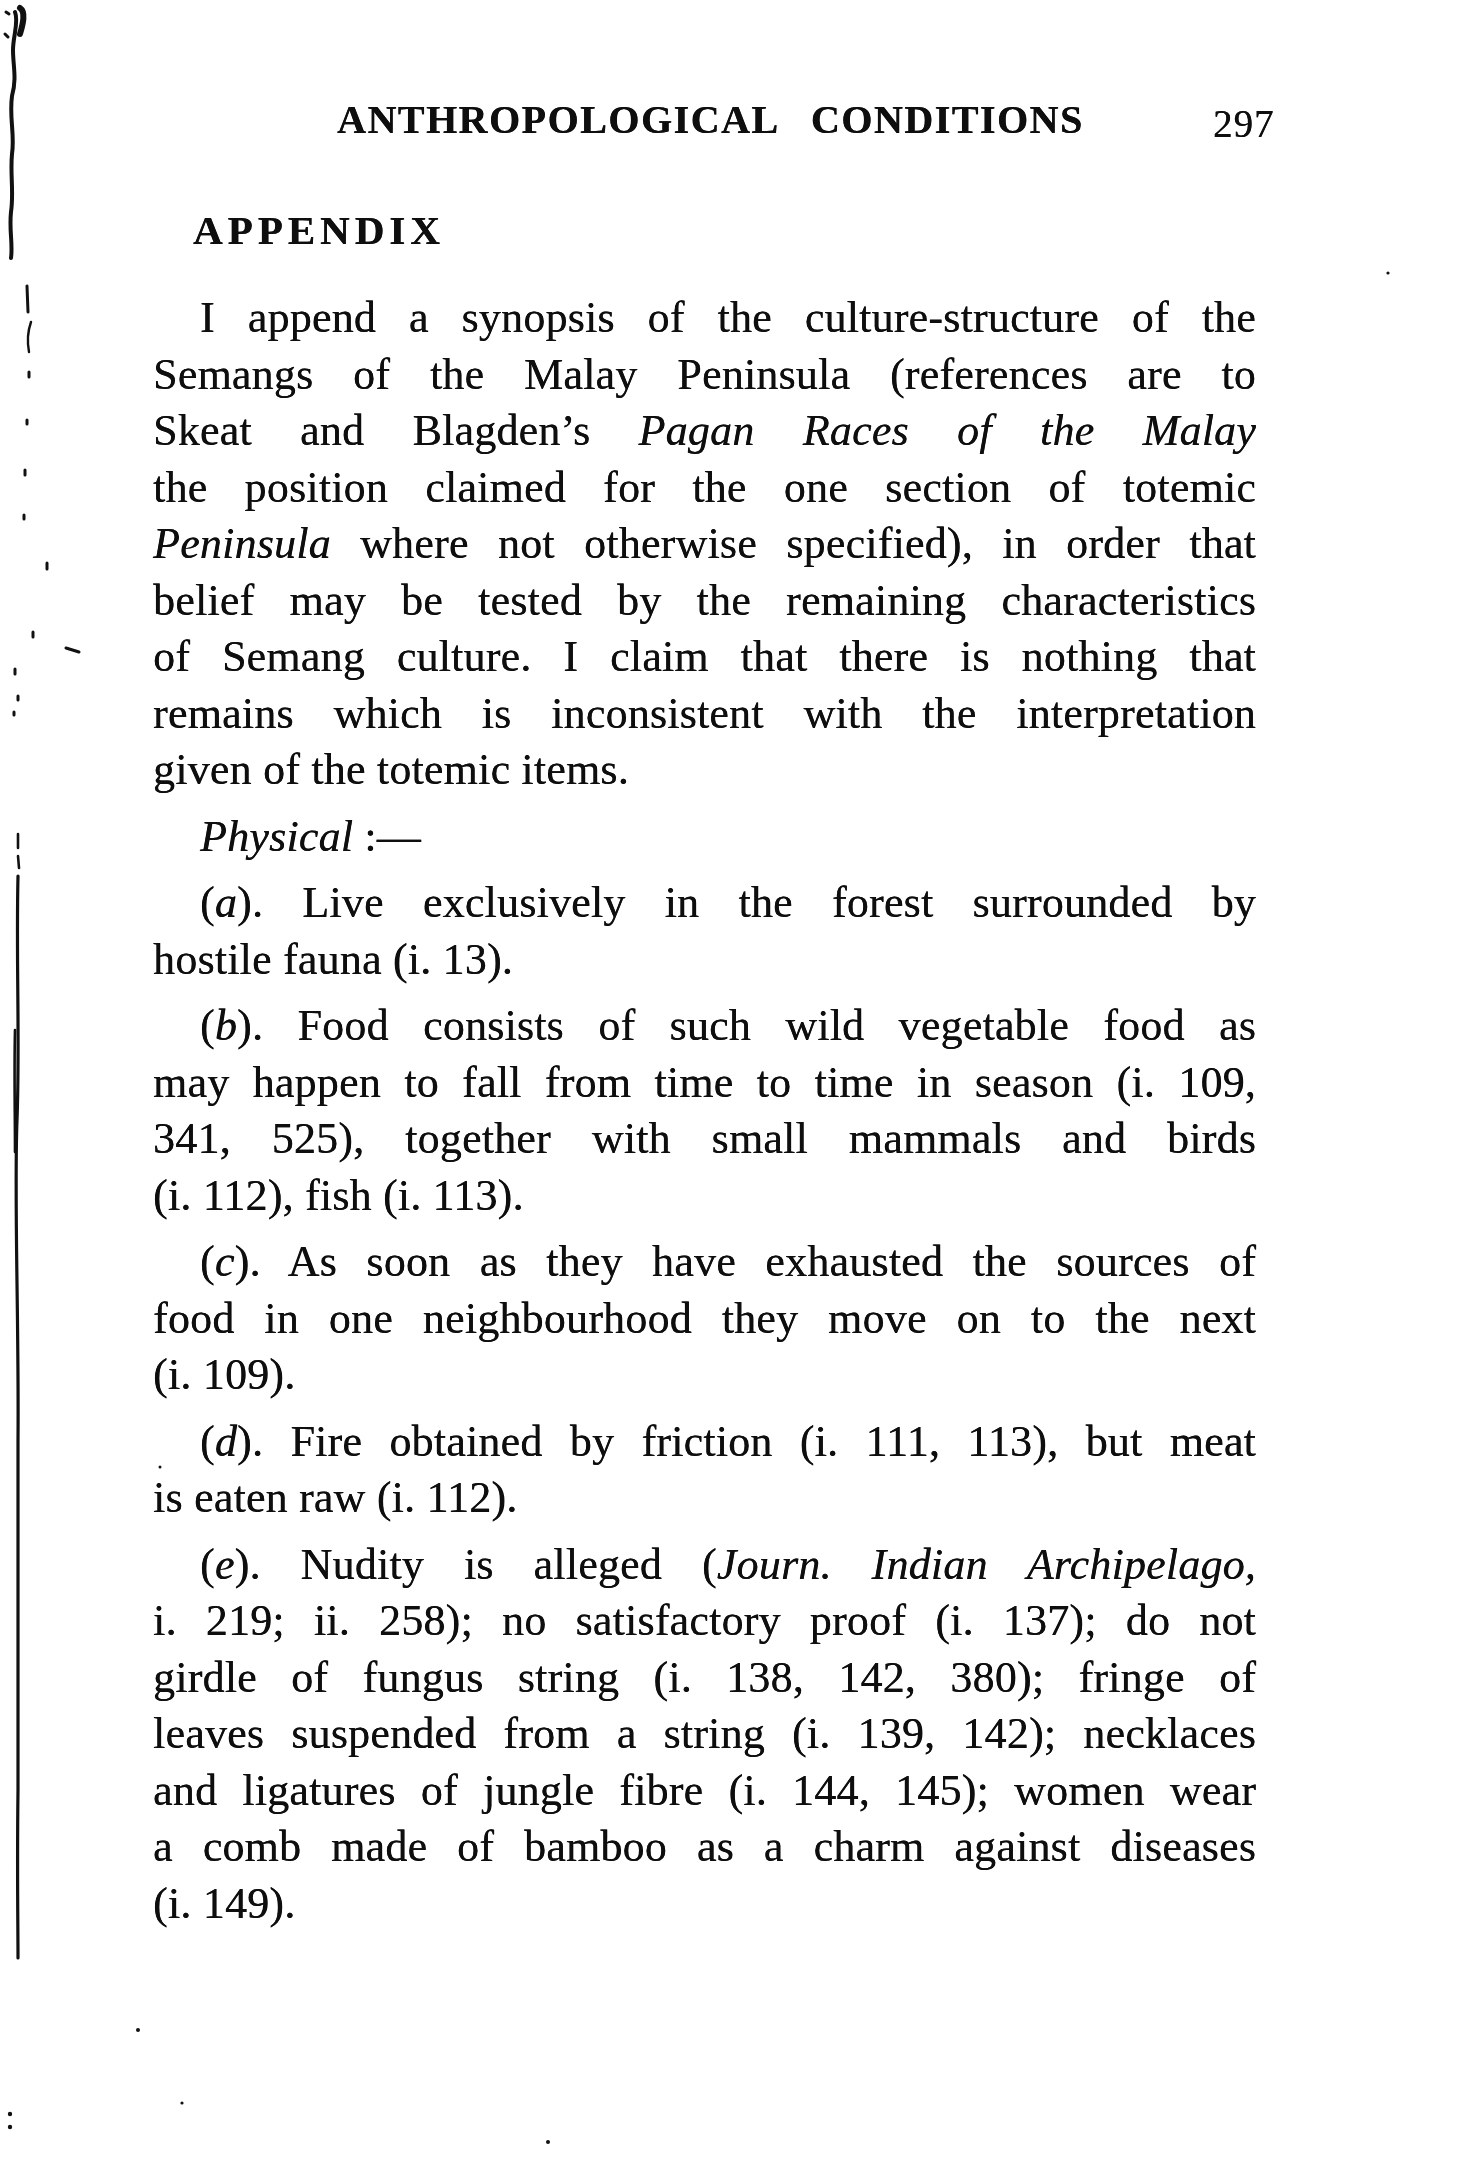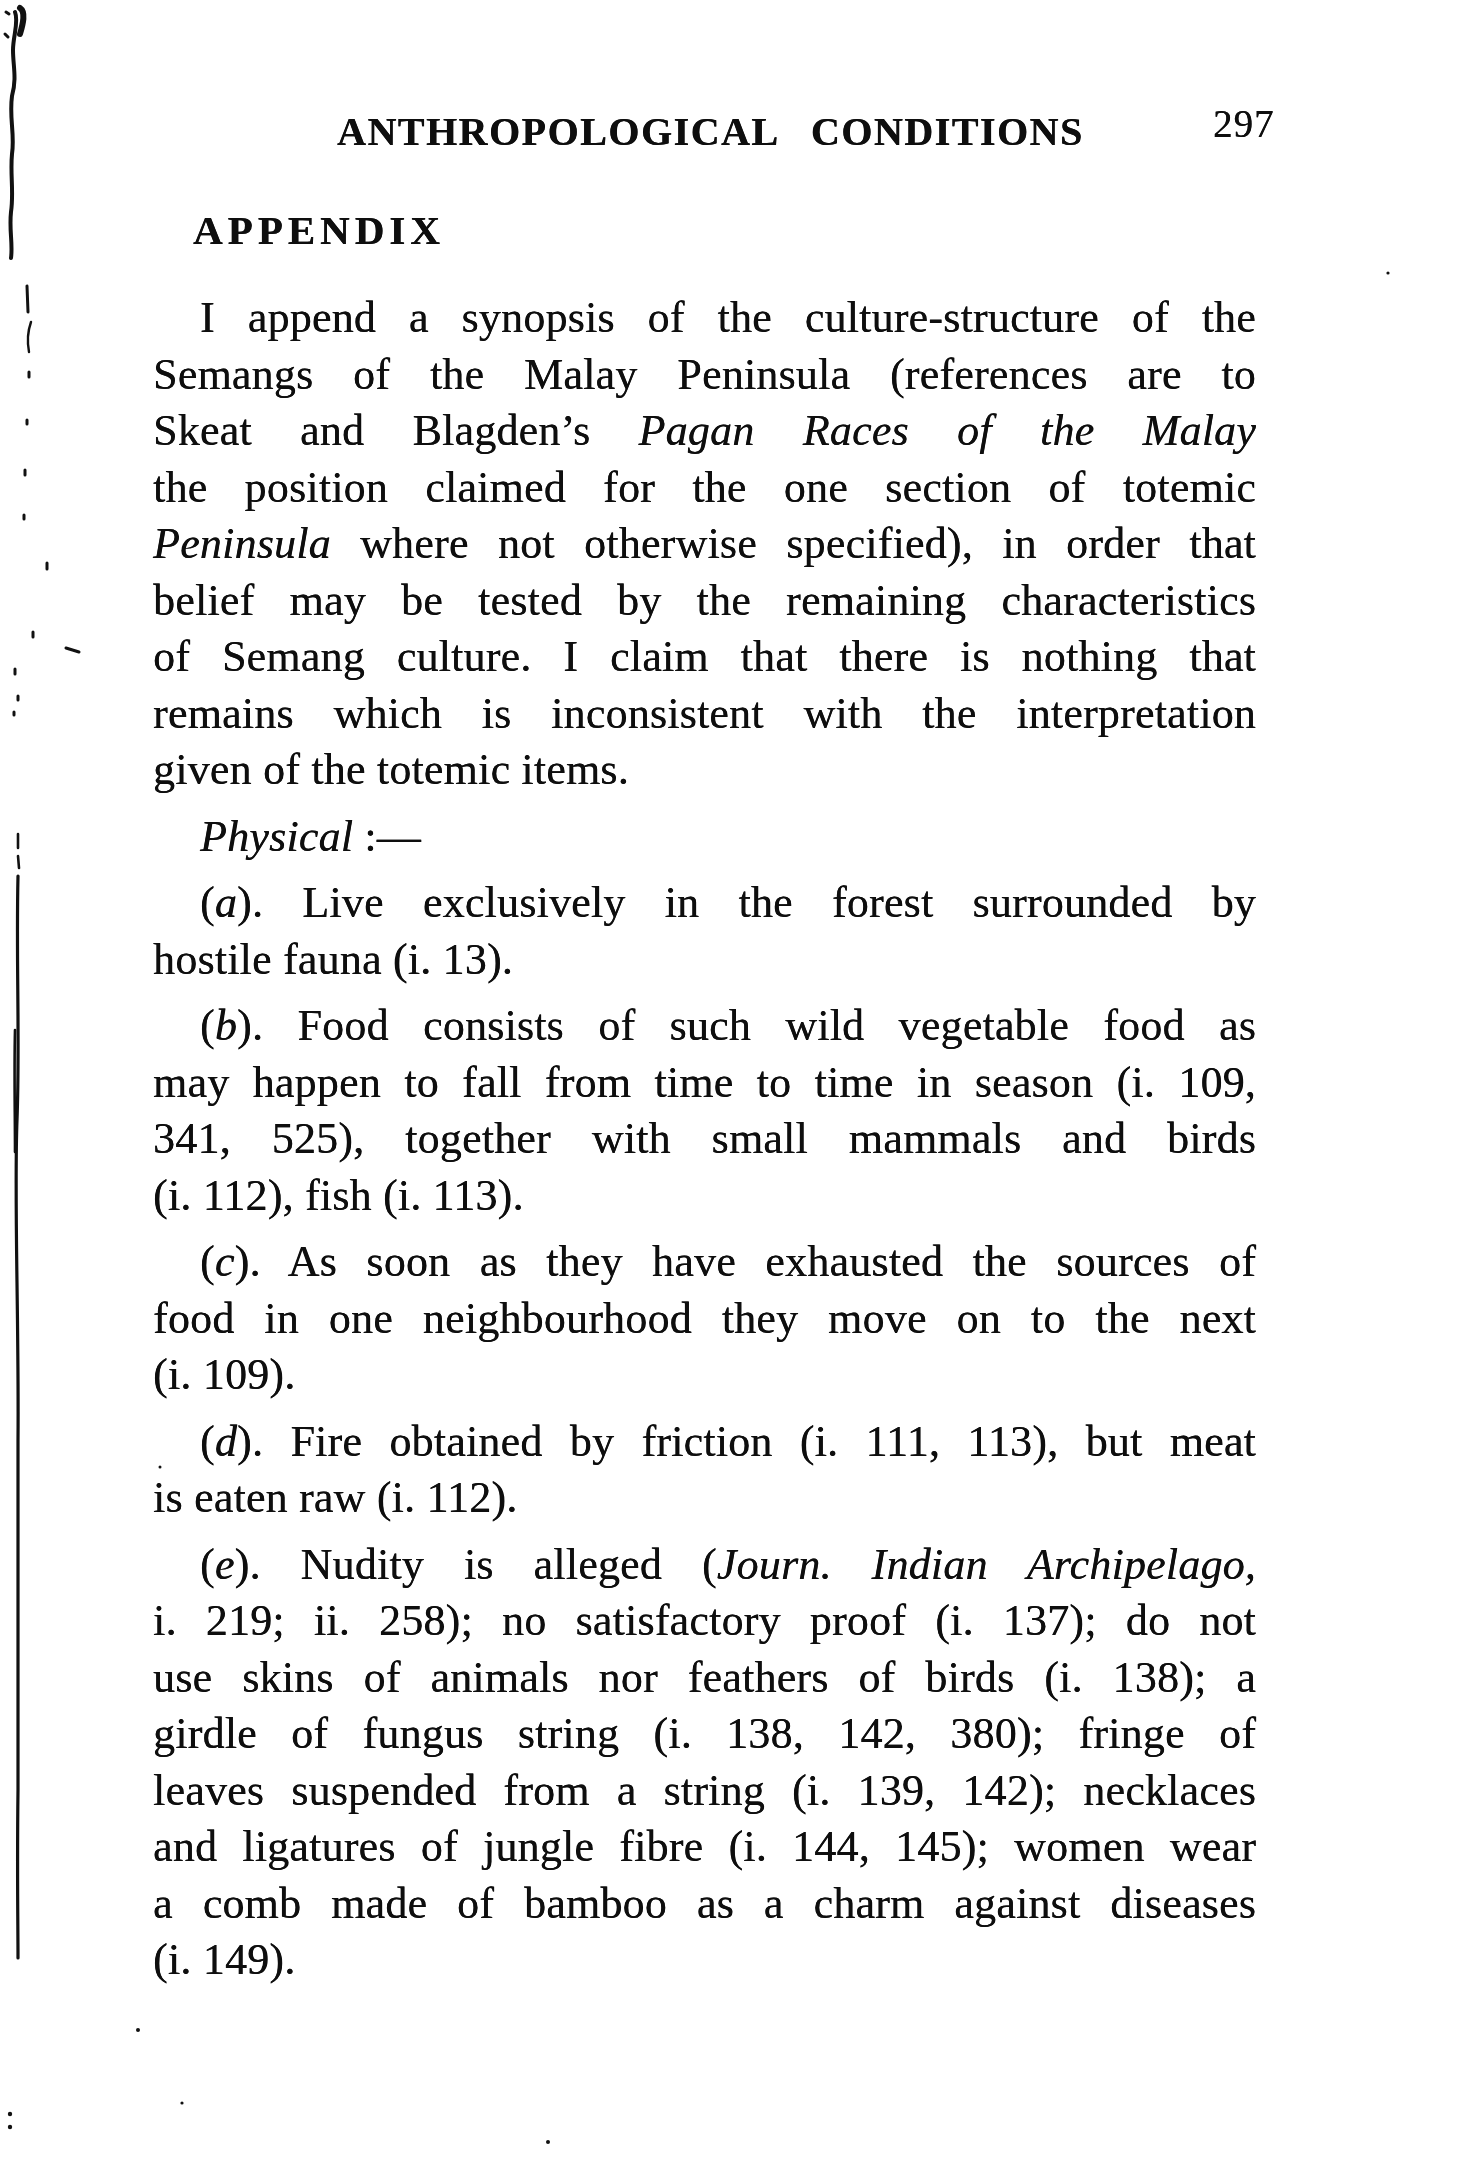--- a/index.html
+++ b/index.html
@@ -11,21 +11,21 @@
     background: var(--paper, #ffffff);
     color: var(--ink, #0e0e0e);
     font-family: "Liberation Serif", "DejaVu Serif", serif;
     overflow: hidden;
   }
 
   
   .head-title {
     position: absolute;
     left: 337px;
-    top: 108px;
+    top: 96px;
     font-size: 40px;
     font-weight: bold;
     letter-spacing: 1.5px;
     word-spacing: 22px;
     white-space: nowrap;
     text-shadow: 0.3px 0 0 currentColor;
   }
   .page-number {
     position: absolute;
     left: 1213px;
@@ -147,21 +147,20 @@
         <div class="line"><span>food in one neighbourhood they move on to the next</span></div>
         <div class="line last"><span>(i. 109).</span></div>
       </div>
       <div class="para">
         <div class="line indent"><span>(</span><em>d</em><span>). Fire obtained by friction (i. 111, 113), but meat</span></div>
         <div class="line last"><span>is eaten raw (i. 112).</span></div>
       </div>
       <div class="para">
         <div class="line indent"><span>(</span><em>e</em><span>). Nudity is alleged (</span><em>Journ. Indian Archipelago,</em></div>
         <div class="line"><span>i. 219; ii. 258); no satisfactory proof (i. 137); do not</span></div>
-        <div class="line"><span>use skins of animals nor feathers of birds (i. 138); a</span></div>
         <div class="line"><span>girdle of fungus string (i. 138, 142, 380); fringe of</span></div>
         <div class="line"><span>leaves suspended from a string (i. 139, 142); necklaces</span></div>
         <div class="line"><span>and ligatures of jungle fibre (i. 144, 145); women wear</span></div>
         <div class="line"><span>a comb made of bamboo as a charm against diseases</span></div>
         <div class="line last"><span>(i. 149).</span></div>
       </div>
     </div>
 
 </div>
 

